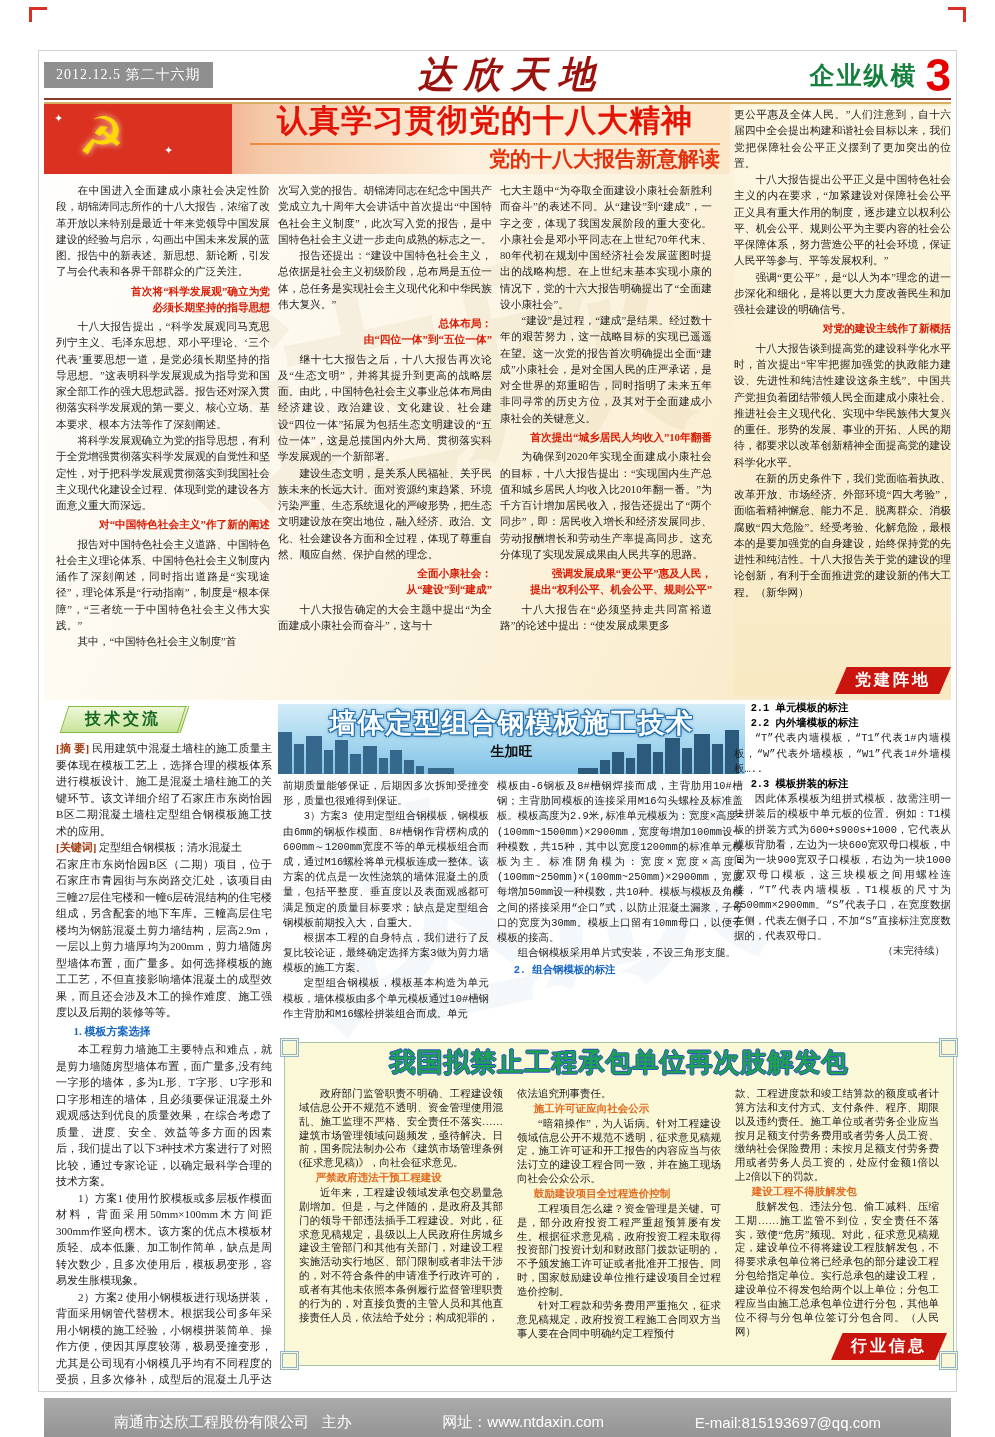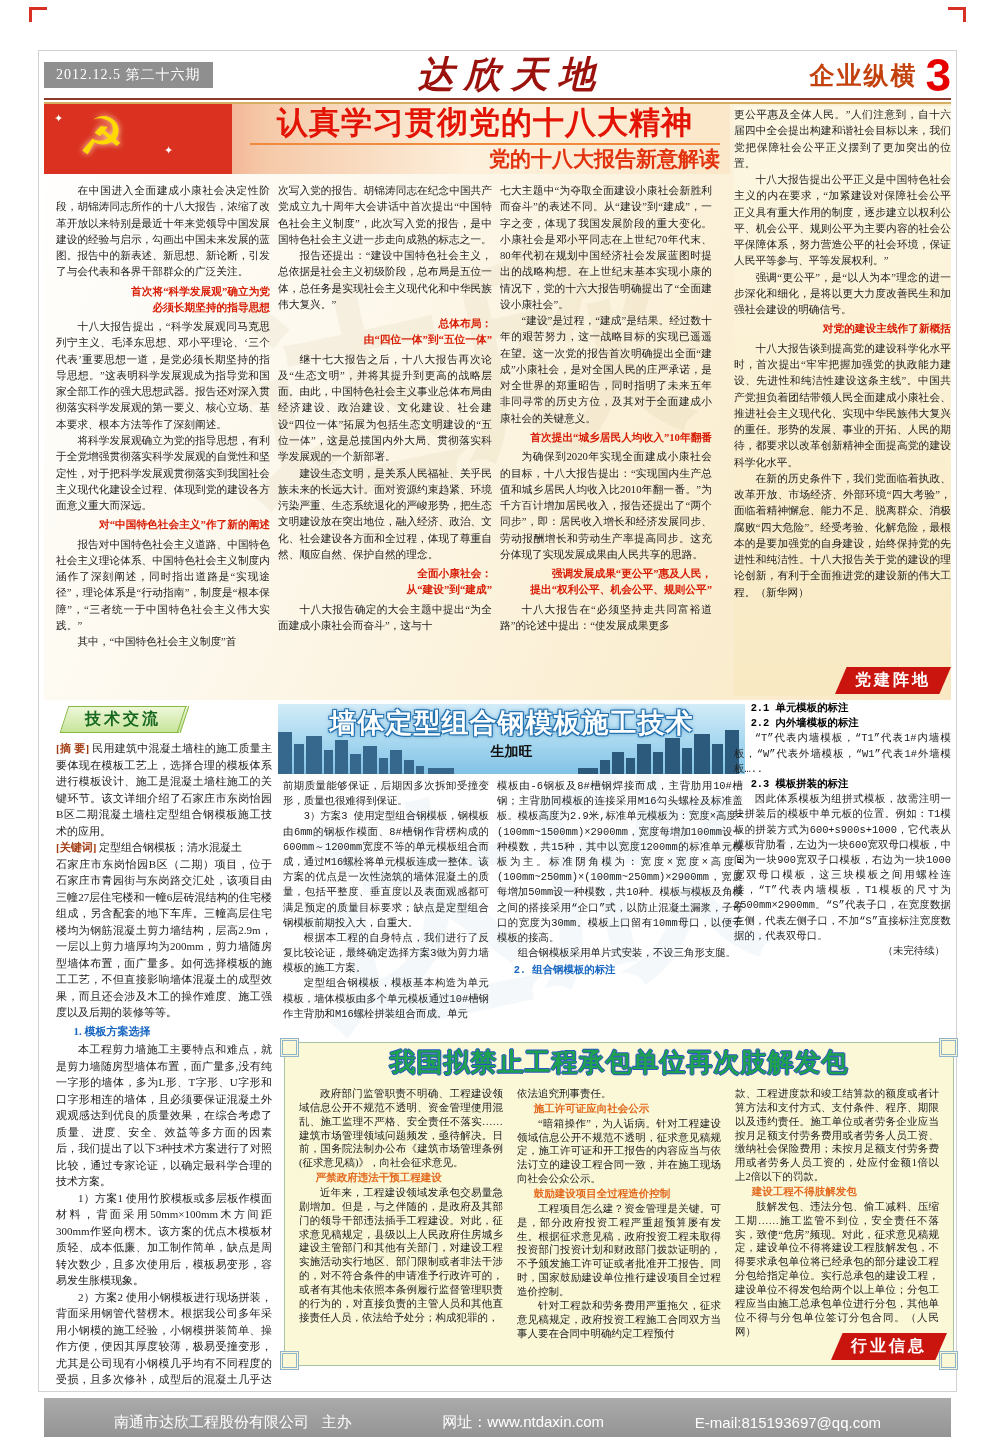--- a/index.html
+++ b/index.html
@@ -14,21 +14,21 @@
   .frame-left{left:38px;top:50px;width:1px;height:1342px;}
   .frame-right{left:956px;top:50px;width:1px;height:1342px;}
   .frame-bottom{left:38px;top:1391px;width:919px;height:1px;}
   
   .header{position:absolute;left:44px;top:54px;width:907px;height:42px;
           display:flex;align-items:center;justify-content:space-between;}
   .issue-box{background:#8f8f8f;color:#fff;font-size:14px;padding:4px 12px;letter-spacing:1px;}
   .masthead{color:#9b120c;font-size:37px;font-weight:bold;font-style:italic;letter-spacing:10px;
             font-family:"DejaVu Serif","Liberation Serif",serif;}
   .section-wrap{display:flex;align-items:center;gap:8px;}
-  .section-name{font-size:25px;font-weight:bold;color:#c2410c;letter-spacing:2px;
+  .section-name{font-size:25px;font-weight:bold;color:#15803d;letter-spacing:2px;
                 font-family:Liberation Sans, sans-serif;}
   .page-num{font-size:46px;font-weight:bold;color:#e60000;line-height:1;
             font-family:"Liberation Sans","DejaVu Sans",sans-serif;}
   .header-rule{position:absolute;left:44px;top:98px;width:907px;height:2px;
                border-top:2px solid #8b3a2e;border-bottom:2px solid #d4af5f;}
   
   .main-article{position:absolute;left:44px;top:104px;width:907px;height:596px;
                 background:linear-gradient(115deg,#ffffff 0%,#fdf8ec 35%,#fbefd3 70%,#f8e8c4 100%);}
   .wm{position:absolute;font-size:230px;font-weight:bold;pointer-events:none;z-index:0;
       font-family:"DejaVu Sans",sans-serif;}
@@ -41,21 +41,21 @@
   .flag{position:relative;width:188px;height:70px;flex:0 0 188px;
         background:radial-gradient(circle at 32% 45%,rgba(255,240,180,.85) 0%,rgba(255,210,120,.25) 35%,transparent 60%),
                    linear-gradient(100deg,#e74a28 0%,#d register92c1a 45%,#ef8f66 100%);
         background-color:#da3120;overflow:hidden;}
   .emblem{position:absolute;left:34px;top:2px;font-size:52px;color:#ffd900;
           font-family:"DejaVu Sans",sans-serif;text-shadow:0 0 6px rgba(255,255,200,.9);}
   .spark{position:absolute;color:#fff;font-size:11px;font-family:"DejaVu Sans",sans-serif;}
   .sp1{left:10px;top:8px;} .sp2{left:120px;top:40px;}
   .title-texts{flex:1;padding:2px 10px 0 18px;}
   .main-title{margin:0;font-size:31px;font-weight:bold;color:#e31405;text-align:center;
-              letter-spacing:1px;border-bottom:2px solid #ef8a3e;padding-bottom:3px;line-height:1.1;}
+              letter-spacing:1px;border-bottom:2px solid #ef8a3e;padding-bottom:3px;line-height:1.1;font-family:Liberation Mono, monospace;}
   .sub-title{margin:2px 0 0 150px;font-size:21px;font-weight:bold;color:#e2320e;text-align:right;line-height:1.15;}
   
   .col{position:absolute;z-index:1;text-align:justify;overflow:hidden;}
   .mcol{font-size:10.7px;line-height:1.52;}
   .c1{left:12px;top:78px;width:214px;height:516px;}
   .c2{left:234px;top:78px;width:214px;height:516px;}
   .c3{left:456px;top:78px;width:212px;height:516px;}
   .c4{left:690px;top:2px;width:217px;height:590px;background:linear-gradient(#fdf7e3,#f8e9c2);}
   .blk{margin:0;}
   .blk-p{text-indent:2em;}

